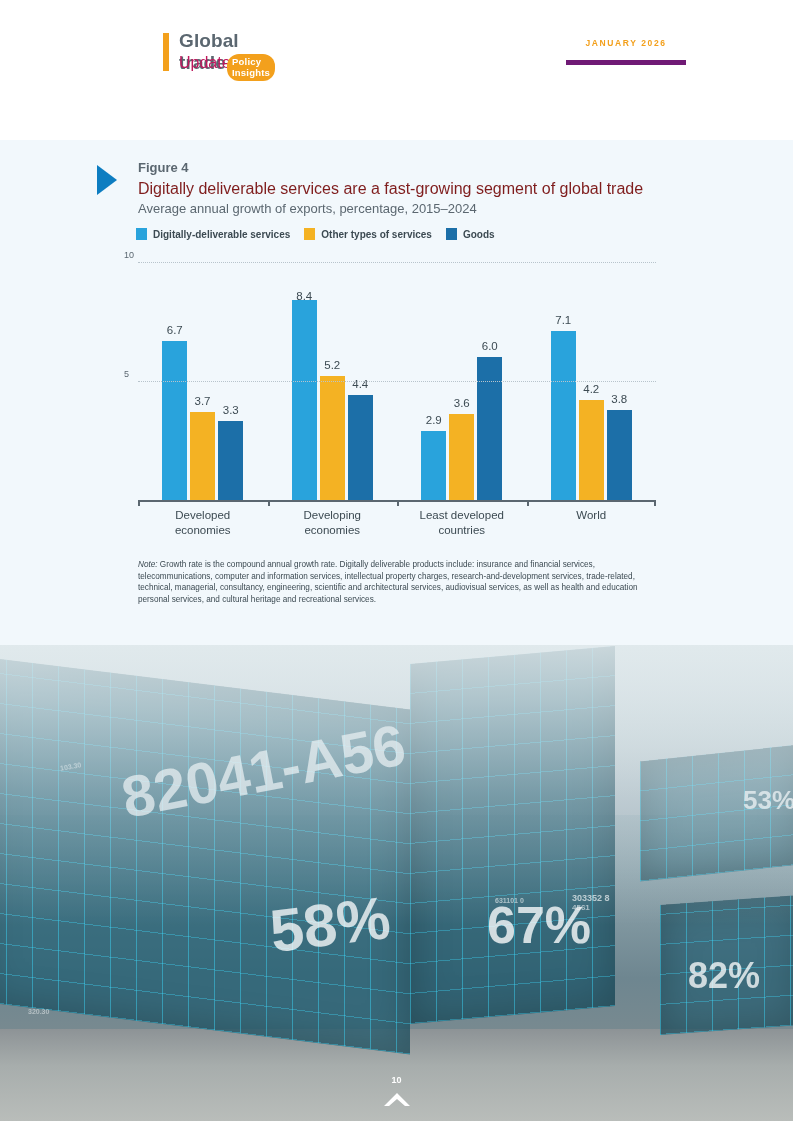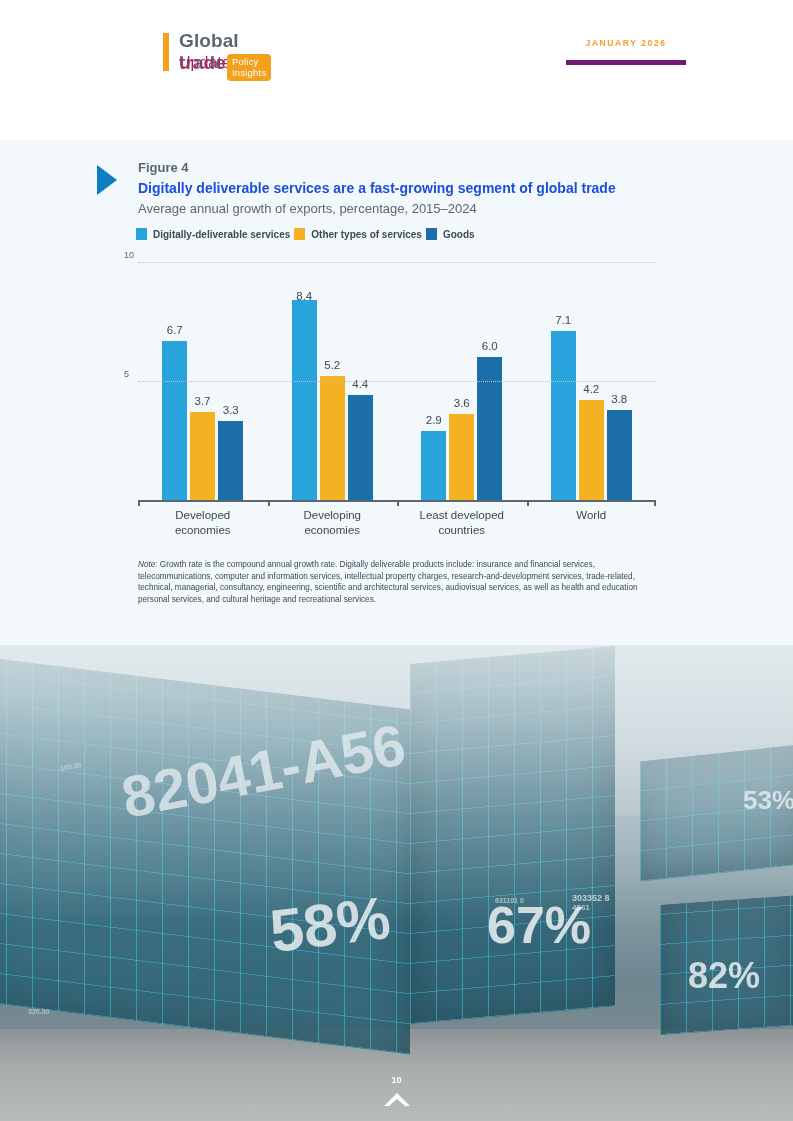--- a/index.html
+++ b/index.html
@@ -27,22 +27,22 @@
   .brand-title {
     position:absolute; left:16px; top:0px;
     font-size:19px; font-weight:bold; color:#5b6770; letter-spacing:.1px;
   }
   .brand-sub {
     position:absolute; left:16px; top:24px;
     font-size:16px; color:#be185d;
   }
   .brand-tag {
     position:absolute; left:64px; top:24px;
-    font-size:9.5px; font-weight:normal; color:#ffffff;
-    background:#f3a01c; padding:2px 5px 3px 5px; border-radius:4px;
+    font-size:9.5px; font-weight:bold; color:#ffffff;
+    background:#f3a01c; padding:2px 5px 3px 5px; border-radius:12px;
     letter-spacing:.2px;
   }
   .date-box {
     position:absolute; left:535px; top:32px; width:120px;
     text-align:center;
     border-bottom:5px solid #701a75;
     padding-bottom:10px;
   }
   .date-box span {
     font-size:8.5px; color:#f3a01c; letter-spacing:1.6px; font-weight:bold;
@@ -55,31 +55,31 @@
   }
   .arrow-mark {
     position:absolute; left:95px; top:24px; width:30px; height:34px;
   }
   .fig-label {
     position:absolute; left:138px; top:160px;
     font-size:13px; font-weight:bold; color:#5b6770;
   }
   .fig-title {
     position:absolute; left:138px; top:180px;
-    font-size:14px; font-weight:bold; color:#1d4ed8;
+    font-size:16px; font-weight:normal; color:#7f1d1d;
   }
   .fig-sub {
     position:absolute; left:138px; top:201px;
     font-size:13px; color:#5b6770;
   }
 
   
   .legend {
     position:absolute; left:136px; top:228px;
-    display:flex; align-items:center; gap:4px;
+    display:flex; align-items:center; gap:14px;
   }
   .legend-item { display:flex; align-items:center; gap:6px; }
   .legend-swatch { width:11px; height:12px; display:inline-block; }
   .legend-text { font-size:10px; color:#3c4a52; font-weight:bold; }
 
   
   .chart {
     position:absolute; left:138px; top:262px; width:518px; height:245px;
   }
   .gridline {

